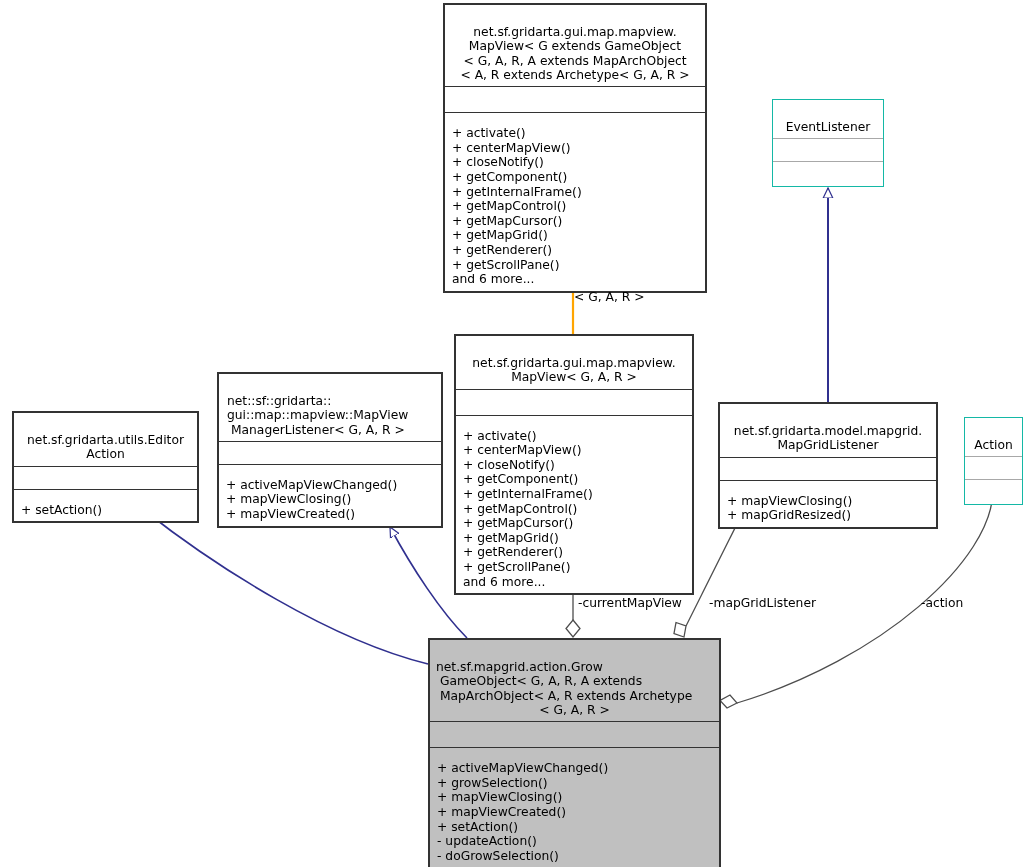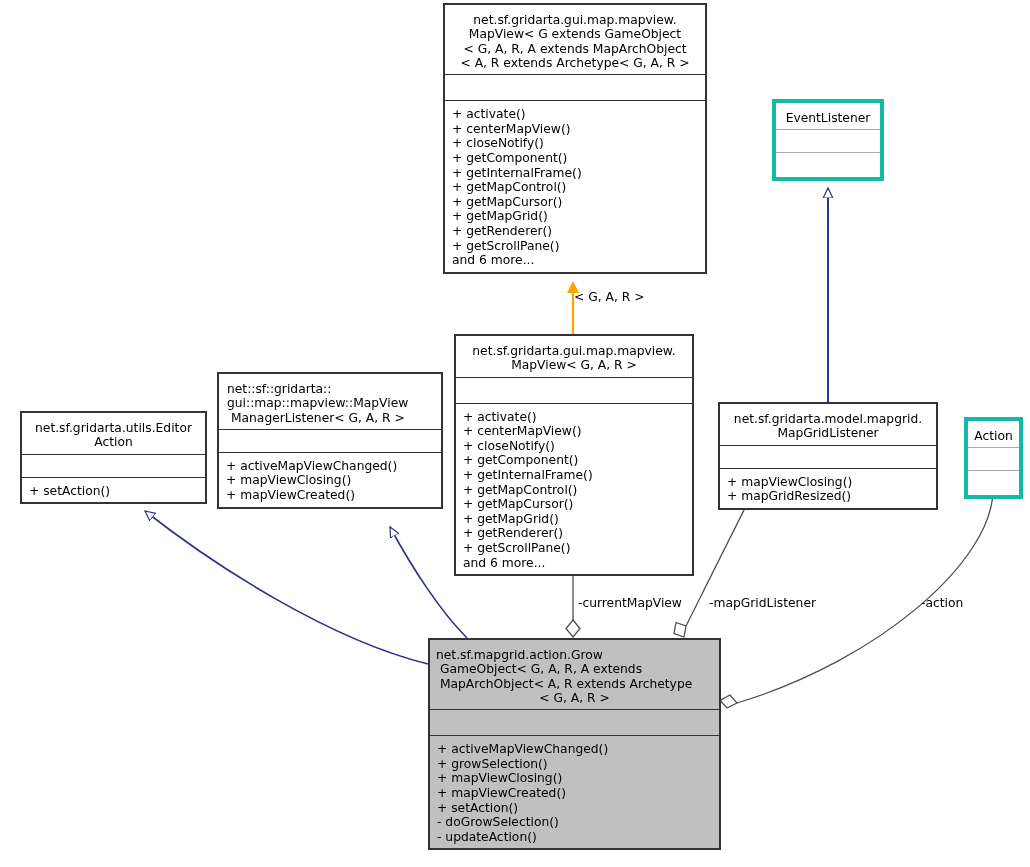--- a/index.html
+++ b/index.html
@@ -34,47 +34,47 @@
 
   
   .umlbox {
     position: absolute;
     box-sizing: border-box;
     background: #ffffff;
     border: 1px solid #2b2b2b;
     z-index: 3;
   }
   .umlbox.thick { border-width: 2px; border-color: #333333; }
-  .umlbox.light { border: 4px solid #14b8a6; }
+  .umlbox.light { border: 1px solid #14b8a6; }
   .umlbox.filled { background: #c0c0c0; }
 
   .sect {
     box-sizing: border-box;
     padding: 3px 6px 4px 6px;
   }
   .sect.title {
     text-align: center;
     line-height: 14.3px;
     font-size: 12.3px;
     color: #000;
-    padding-top: 8px;
+    padding-top: 20px;
     padding-bottom: 4px;
   }
   .sect.attrs {
     border-top: 1px solid #2b2b2b;
     min-height: 17px;
   }
   .sect.ops {
     border-top: 1px solid #2b2b2b;
     line-height: 14.6px;
     font-size: 12.3px;
     color: #000;
     text-align: left;
     padding-left: 7px;
-    padding-top: 6px;
+    padding-top: 13px;
   }
   .umlbox.light .sect.attrs,
   .umlbox.light .sect.ops { border-top-color: #a8a8a8; }
   .umlbox.thick .sect.attrs,
   .umlbox.thick .sect.ops { border-top-color: #333333; }
 
   .sect.attrs.empty-tall { height: 26px; }
   .sect.attrs.empty-short { height: 23px; }
 
   .tline { display: block; white-space: pre; }
@@ -87,21 +87,21 @@
     color: #000;
     white-space: pre;
     z-index: 4;
     background: transparent;
   }
 
   
   #box-mapview-generic { left: 443px;  top: 3px;   width: 264px; }
   #box-eventlistener   { left: 772px;  top: 99px;  width: 112px; }
   #box-mapview-gar     { left: 454px;  top: 334px; width: 240px; }
-  #box-editoraction    { left: 20px;    top: 411px; width: 187px; }
+  #box-editoraction    { left: 12px;    top: 411px; width: 187px; }
   #box-mvml            { left: 217px;  top: 372px; width: 226px; }
   #box-mapgridlistener { left: 718px;  top: 402px; width: 220px; }
   #box-action          { left: 964px;  top: 417px; width: 59px;  }
   #box-growselection   { left: 428px;  top: 638px; width: 293px; }
 </style>
 </head>
 <body>
 
 <div id="diagram">
 
@@ -259,18 +259,18 @@
       <span class="tline" style="text-align:left;"> MapArchObject&lt; A, R extends Archetype</span>
       <span class="tline">&lt; G, A, R &gt;</span>
     </div>
     <div class="sect attrs empty-tall"></div>
     <div class="sect ops">
       <span class="oline">+ activeMapViewChanged()</span>
       <span class="oline">+ growSelection()</span>
       <span class="oline">+ mapViewClosing()</span>
       <span class="oline">+ mapViewCreated()</span>
       <span class="oline">+ setAction()</span>
+      <span class="oline">- updateAction()</span>
       <span class="oline">- doGrowSelection()</span>
-      <span class="oline">- updateAction()</span>
     </div>
   </div>
 
 </div>
 
 </body></html>

